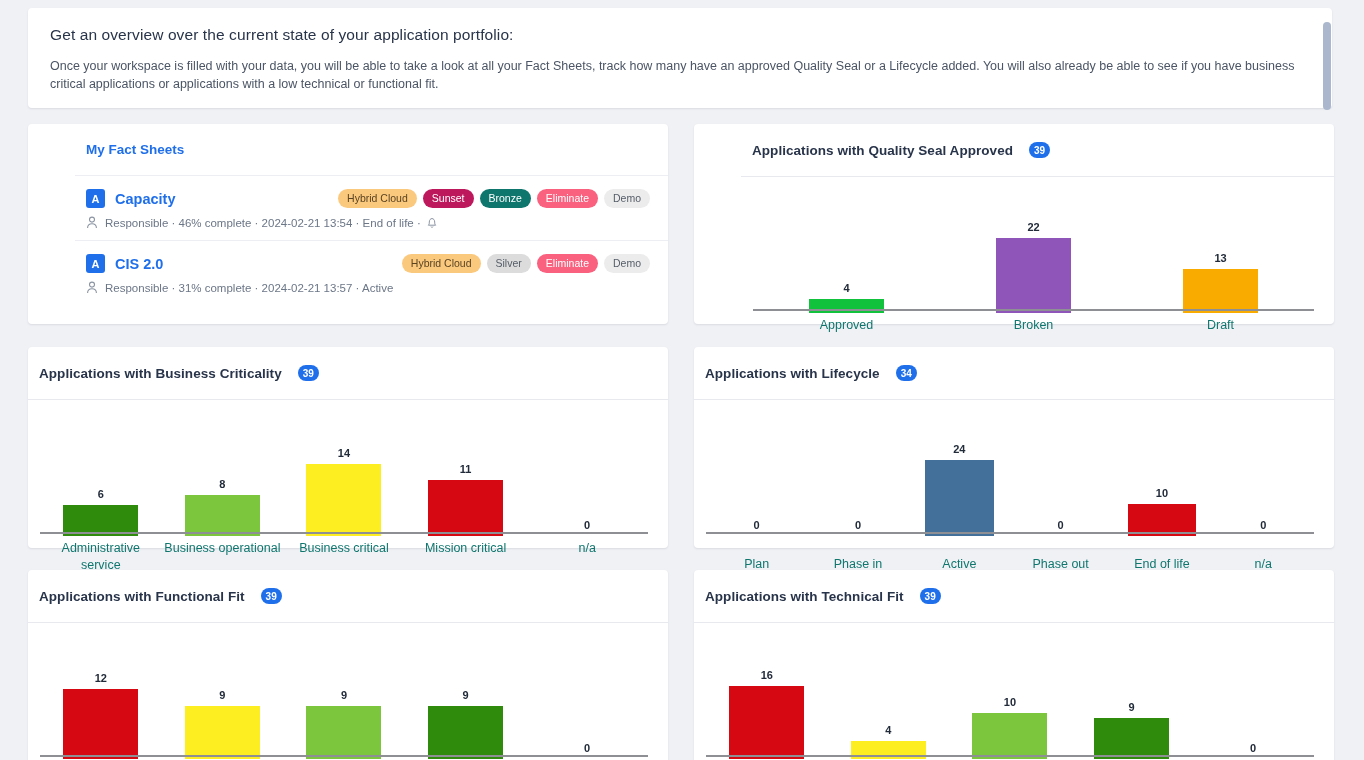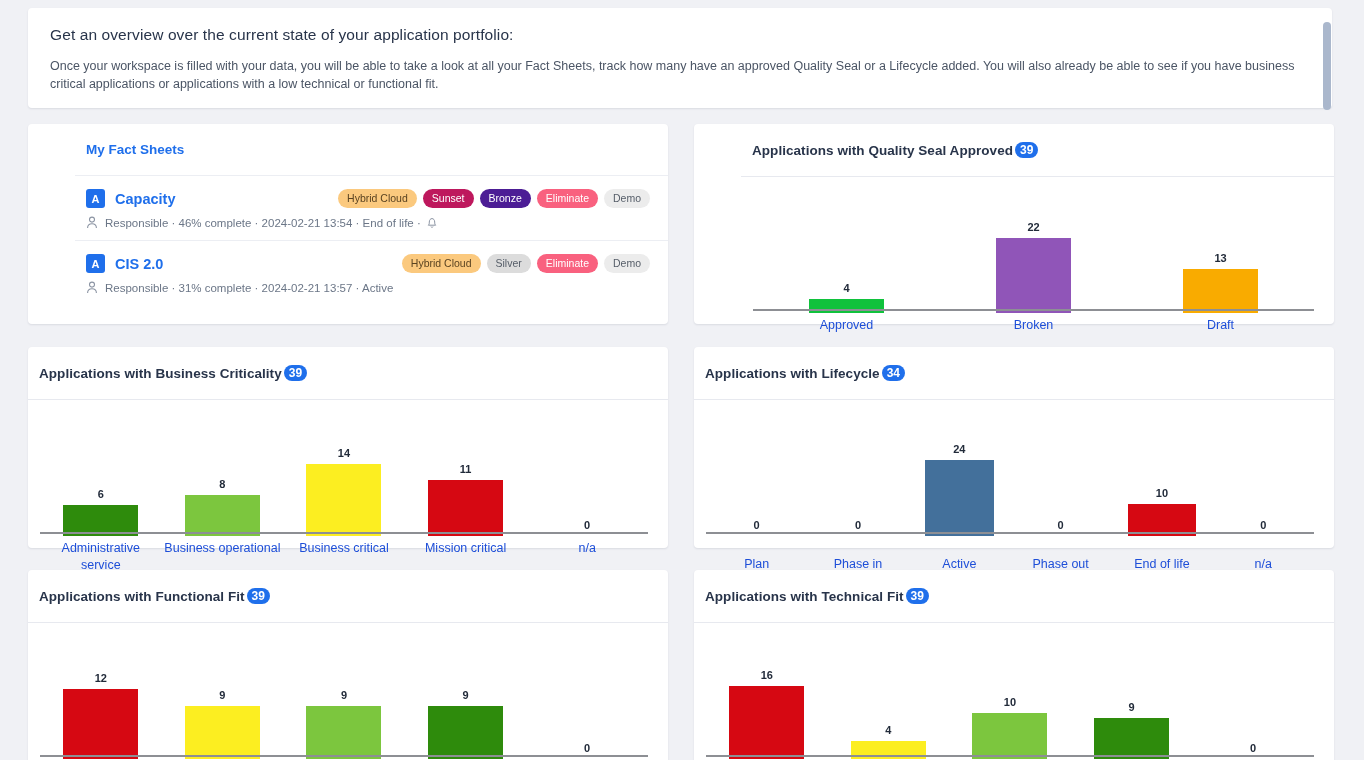--- a/index.html
+++ b/index.html
@@ -53,24 +53,24 @@
     padding: 0 20px 0 11px;
     border-bottom: 1px solid #e7e9ef;
     margin: 0 0 0 0;
   }
   .card-head.inner-line { border-bottom: 1px solid #eceef3; }
   .card-title {
     font-size: 13.5px; font-weight: bold; color: #28344a;
     letter-spacing: .05px;
   }
   .count-badge {
-    margin-left: 2px;
+    margin-left: 16px;
     background: #1f6feb;
     color: #ffffff;
-    font-size: 12px; font-weight: bold;
+    font-size: 10px; font-weight: bold;
     border-radius: 9px;
     min-width: 21px; height: 16px;
     display: inline-flex; align-items: center; justify-content: center;
     padding: 0 5px;
   }
 
   
   .fs-head { padding-left: 11px; height: 52px; }
   .fs-title { font-size: 13.5px; font-weight: bold; color: #1f6feb; }
   .fs-row {
@@ -126,21 +126,21 @@
     margin-bottom: 5px;
   }
   .bar-rect { width: 68%; max-width: 75px; }
   .bar-rect.zero { height: 0; }
   .x-labels {
     position: absolute; left: 0; right: 0;
     display: flex;
   }
   .x-cell {
     flex: 1 1 0; text-align: center;
-    font-size: 12.5px; color: #1d4ed8; line-height: 17px;
+    font-size: 12.5px; color: #0f766e; line-height: 17px;
     padding: 0 2px;
   }
 </style>
 </head>
 <body>
 
 <div class="page">
 
   <div class="banner">
     <div class="banner-title">Get an overview over the current state of your application portfolio:</div>
@@ -153,21 +153,21 @@
       <span class="fs-title">My Fact Sheets</span>
     </div>
 
     <div class="fs-row">
       <div class="fs-row-top">
         <span class="fs-app-icon">A</span>
         <span class="fs-name">Capacity</span>
         <span class="fs-tags">
           <span class="tag" style="background:#fbc97e;color:#5a4321">Hybrid Cloud</span>
           <span class="tag" style="background:#be185d;color:#ffffff">Sunset</span>
-          <span class="tag" style="background:#4c1d95;color:#ffffff">Bronze</span>
+          <span class="tag" style="background:#0f766e;color:#ffffff">Bronze</span>
           <span class="tag" style="background:#f9617f;color:#ffffff">Eliminate</span>
           <span class="tag" style="background:#ececec;color:#555d68">Demo</span>
         </span>
       </div>
       <div class="fs-meta">
         <span class="person-icon">
           <svg width="12" height="13" viewBox="0 0 12 13">
               <circle cx="6" cy="3.6" r="2.5" fill="none" stroke="#8b94a3" stroke-width="1.1"></circle>
               <path d="M1.6 12c0-2.6 2-4.2 4.4-4.2S10.4 9.4 10.4 12" fill="none" stroke="#8b94a3" stroke-width="1.1"></path>
             </svg>

